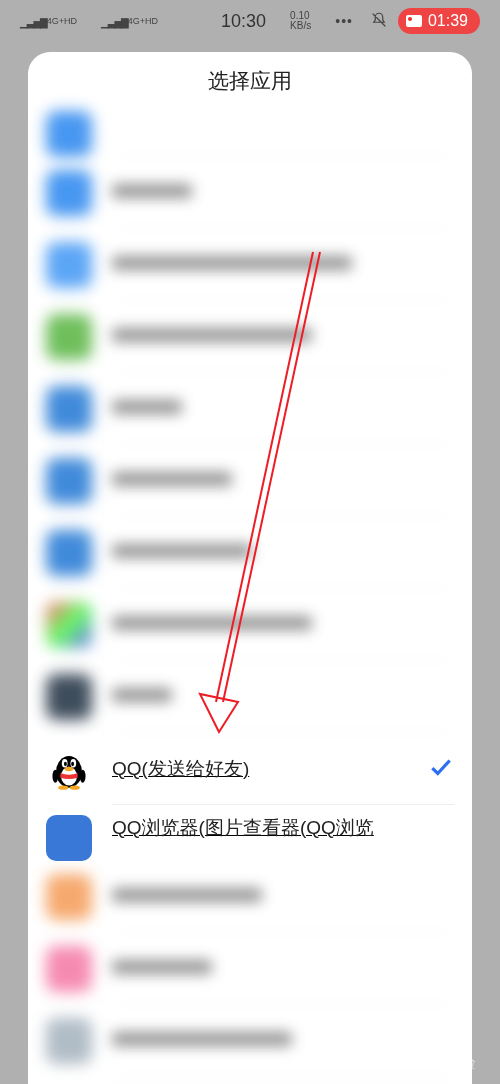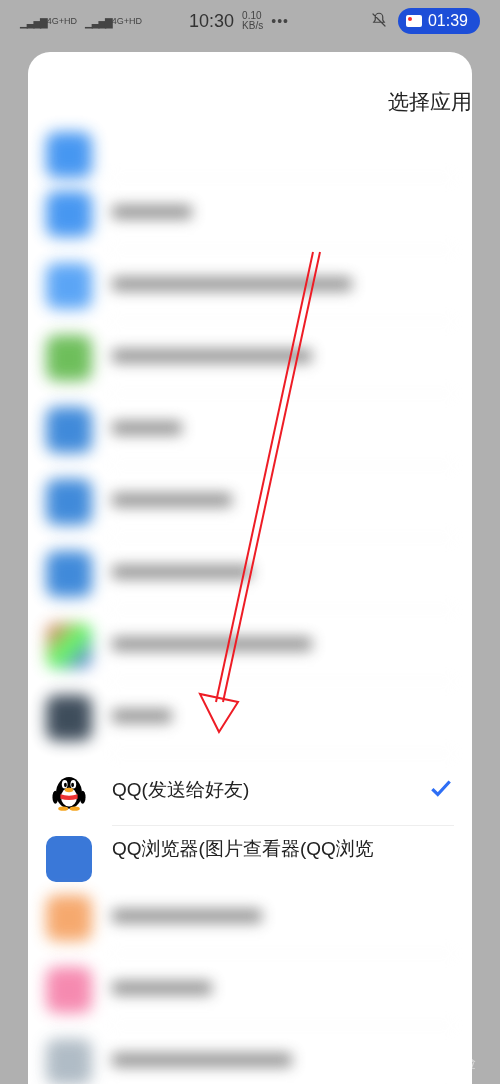--- a/index.html
+++ b/index.html
@@ -14,63 +14,64 @@
     .status-bar {
       position: absolute;
       top: 0; left: 0; right: 0;
       height: 42px;
       display: flex;
       align-items: center;
       padding: 0 20px;
       font-size: 13px;
       color: #444;
     }
-    .status-left { display: flex; align-items: center; gap: 8px; }
+    .status-left { display: flex; align-items: center; gap: 24px; }
     .status-right { margin-left: auto; display: flex; align-items: center; gap: 10px; }
     .signal { display: inline-block; font-size: 10px; letter-spacing: -1px; }
     .sig-label { font-size: 9px; position: relative; top: -2px; }
     .clock { font-size: 18px; font-weight: 300; color: #333; margin-left: 39px; }
     .net { font-size: 10px; line-height: 1; }
     .dots { font-size: 14px; letter-spacing: 1px; }
     .bell-icon svg { width: 18px; height: 18px; }
     .rec-badge {
-      background: #1d4ed8;
+      background: #ef4444;
       color: #fff;
       border-radius: 18px;
       padding: 4px 12px 4px 8px;
       display: flex;
       align-items: center;
       gap: 6px;
       font-size: 16px;
       font-weight: 500;
     }
     .rec-dot { width: 16px; height: 12px; background: #fff; border-radius: 2px; position: relative; }
     .rec-dot::before { content:''; position:absolute; top:2px; left:2px; width:4px; height:4px; background:#f52b2b; border-radius:50%; }
 
     .sheet {
       position: absolute;
       left: 28px; right: 28px; top: 52px; bottom: 0;
       background: #fff;
       border-radius: 22px 22px 0 0;
       overflow: hidden;
     }
     .sheet-header {
-      text-align: right;
-      padding: 36px 0 16px;
+      text-align: center;
+      padding: 15px 0 16px;
       font-size: 21px;
       color: #222;
       font-weight: 400;
     }
     .app-list { padding: 0; }
     .app-row {
       display: flex;
       align-items: center;
       min-height: 72px;
       padding: 0 18px;
       position: relative;
+      text-decoration: underline;
     }
     .app-row.blurred { filter: blur(7px); opacity: 0.9; }
     .app-row.partial-top { min-height: 30px; padding-top:0; }
     .app-icon {
       width: 46px; height: 46px;
       border-radius: 10px;
       flex-shrink: 0;
       margin-right: 20px;
     }
     .app-row.blurred .app-icon { filter: blur(3px); }

